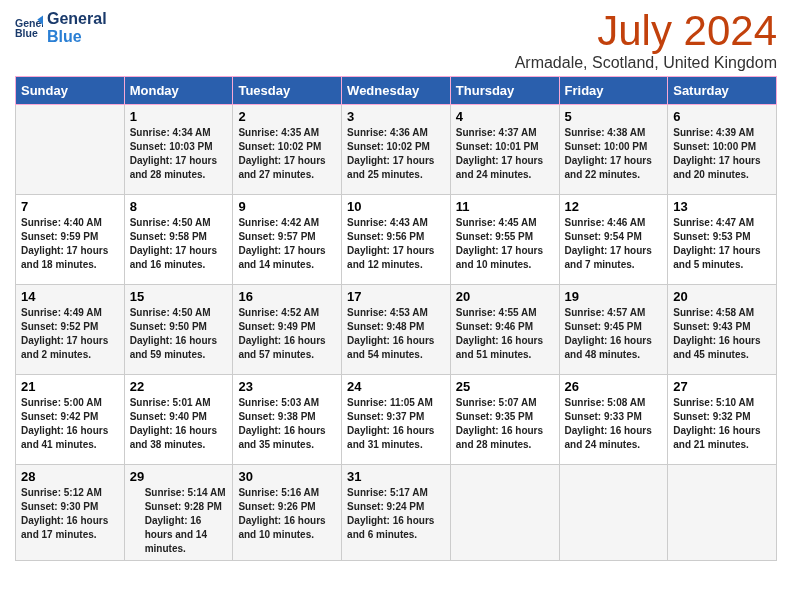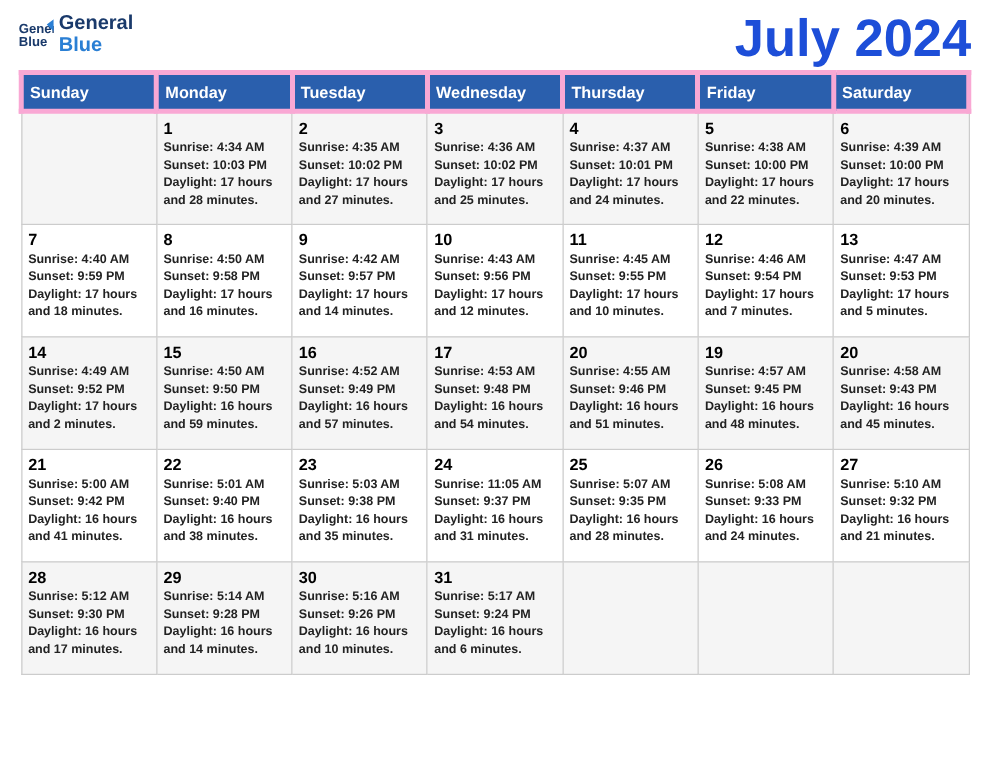--- a/index.html
+++ b/index.html
@@ -23,42 +23,42 @@
     }
     .logo-icon {
       width: 28px;
       height: 28px;
     }
     .title-block {
       text-align: right;
     }
     .month-title {
       font-size: 42px;
-      font-weight: bold;
-      color: #1d4ed8;
+      font-weight: normal;
+      color: #c2410c;
       line-height: 1;
     }
     .location-title {
       font-size: 16px;
       color: #333;
       margin-top: 2px;
     }
     table {
       width: 100%;
       border-collapse: collapse;
       font-size: 11px;
     }
     thead tr th {
       background-color: #2a5fad;
       color: #fff;
       text-align: left;
       padding: 6px 5px;
       font-size: 13px;
       font-weight: bold;
-      border: 4px solid #f9a8d4;
+      border: 1px solid #f9a8d4;
     }
     tbody tr td {
       border: 1px solid #ccc;
       vertical-align: top;
       padding: 4px 5px;
       height: 90px;
       width: 14.28%;
     }
     tbody tr:nth-child(odd) td {
       background-color: #f5f5f5;
@@ -89,20 +89,21 @@
       <text x="0" y="33" font-size="15" font-weight="bold" fill="#1a3a6b">Blue</text>
       <polygon points="32,8 40,2 40,16" fill="#2a7fd4"></polygon>
     </svg>
     <div>
       <div style="font-size:16px;font-weight:bold;color:#1a3a6b;line-height:1.1;">General</div>
       <div style="font-size:16px;font-weight:bold;color:#2a7fd4;line-height:1.1;">Blue</div>
     </div>
   </div>
   <div class="title-block">
     <div class="month-title">July 2024</div>
+    <div class="location-title">Armadale, Scotland, United Kingdom</div>
   </div>
 </div>
 
 <table>
   <thead>
     <tr id="header-row">
         <th>Sunday</th>
         <th>Monday</th>
         <th>Tuesday</th>
         <th>Wednesday</th>
@@ -285,21 +286,21 @@
       </tr>
       <tr>
         <td>
           <span class="day-num">28</span>
           <div class="cell-text" style="white-space: pre-line;">Sunrise: 5:12 AM
 Sunset: 9:30 PM
 Daylight: 16 hours and 17 minutes.</div>
         </td>
         <td>
           <span class="day-num">29</span>
-          <div class="cell-text" style="white-space: pre-line;">Sunrise: 5:14 AM
+          <div class="cell-text" style="white-space: pre-line; margin-left: 15px;">Sunrise: 5:14 AM
 Sunset: 9:28 PM
 Daylight: 16 hours and 14 minutes.</div>
         </td>
         <td>
           <span class="day-num">30</span>
           <div class="cell-text" style="white-space: pre-line;">Sunrise: 5:16 AM
 Sunset: 9:26 PM
 Daylight: 16 hours and 10 minutes.</div>
         </td>
         <td>

